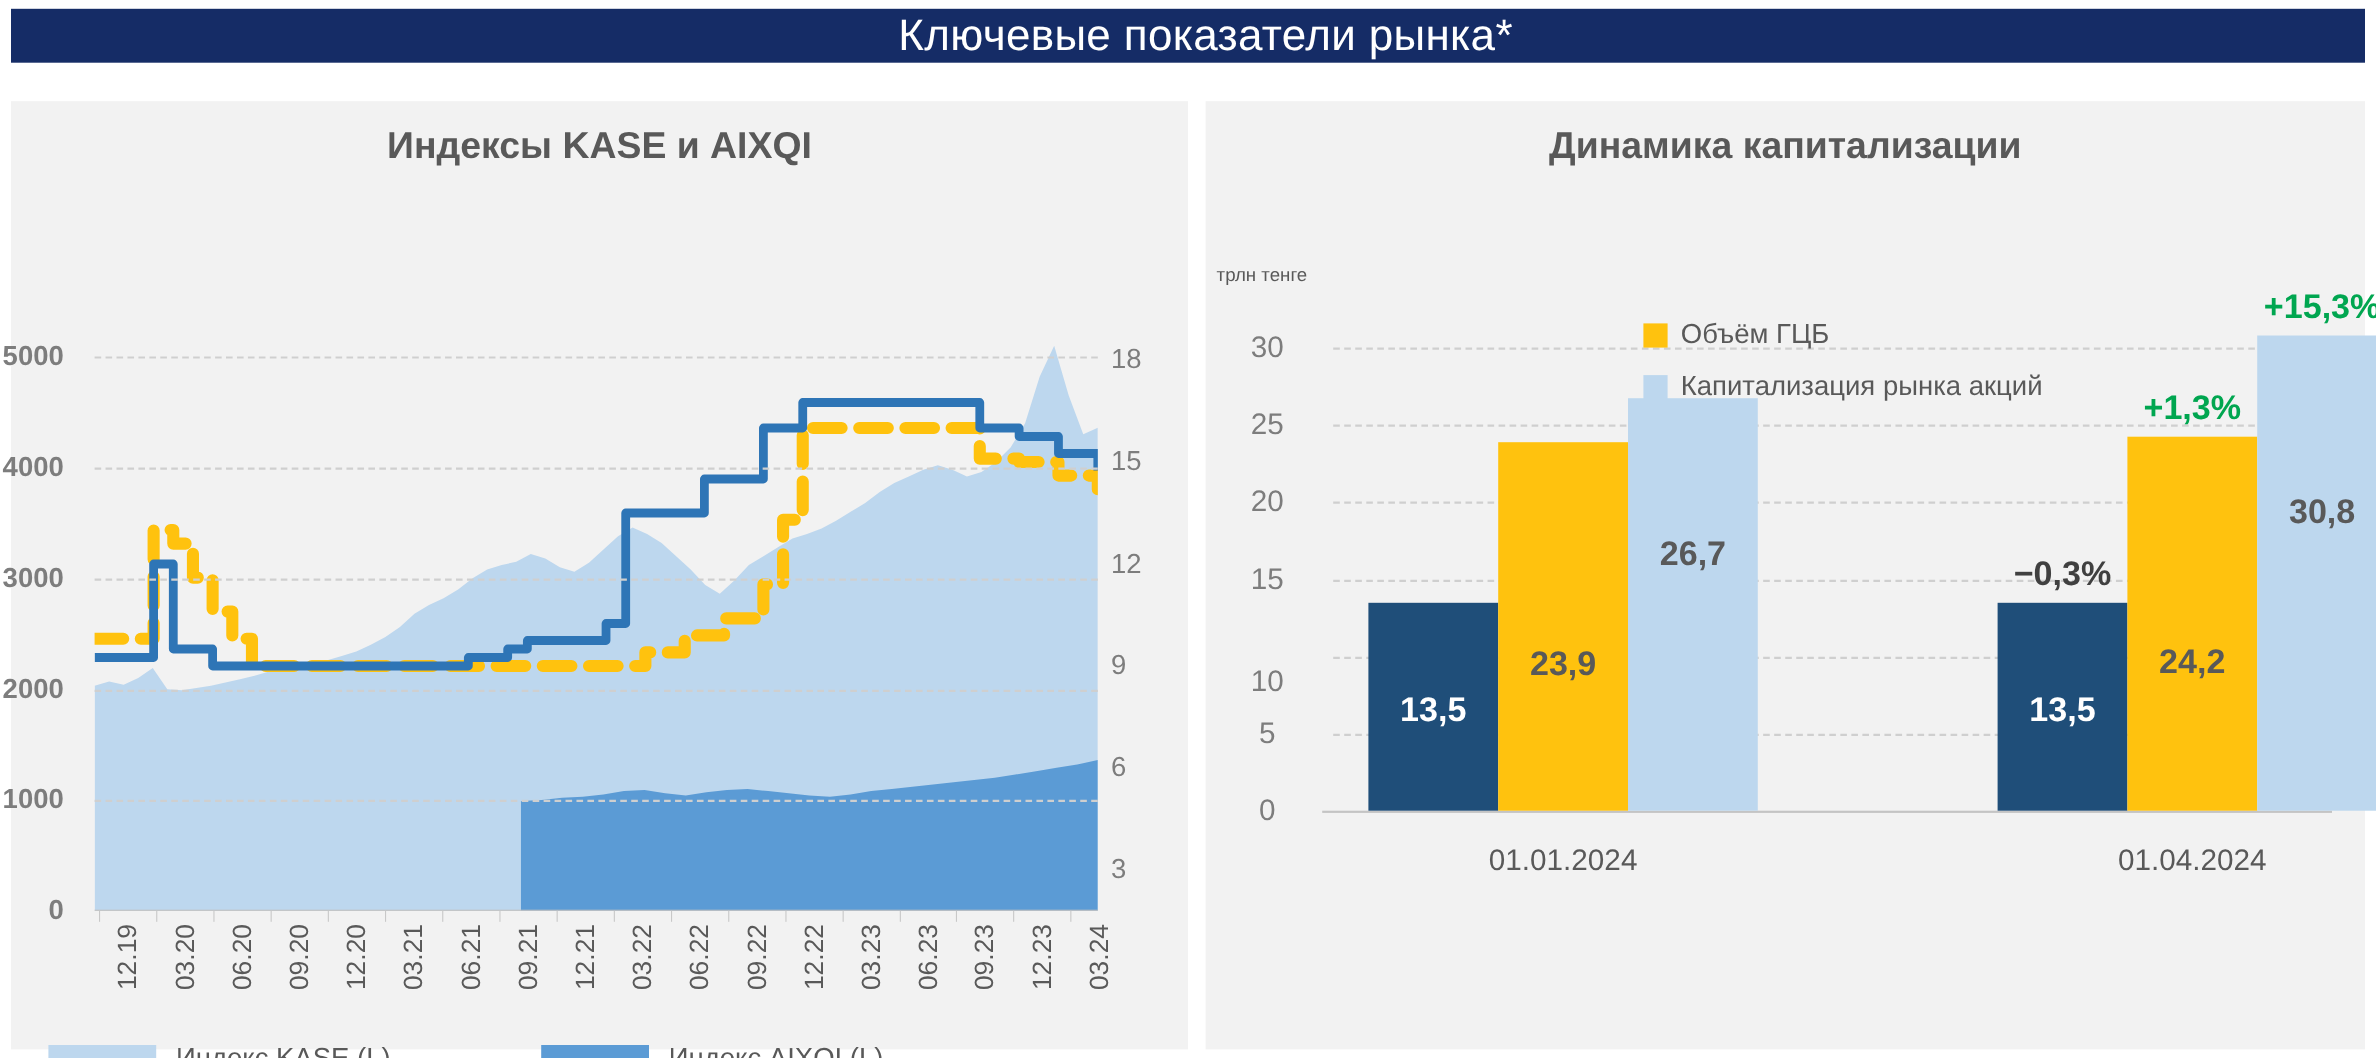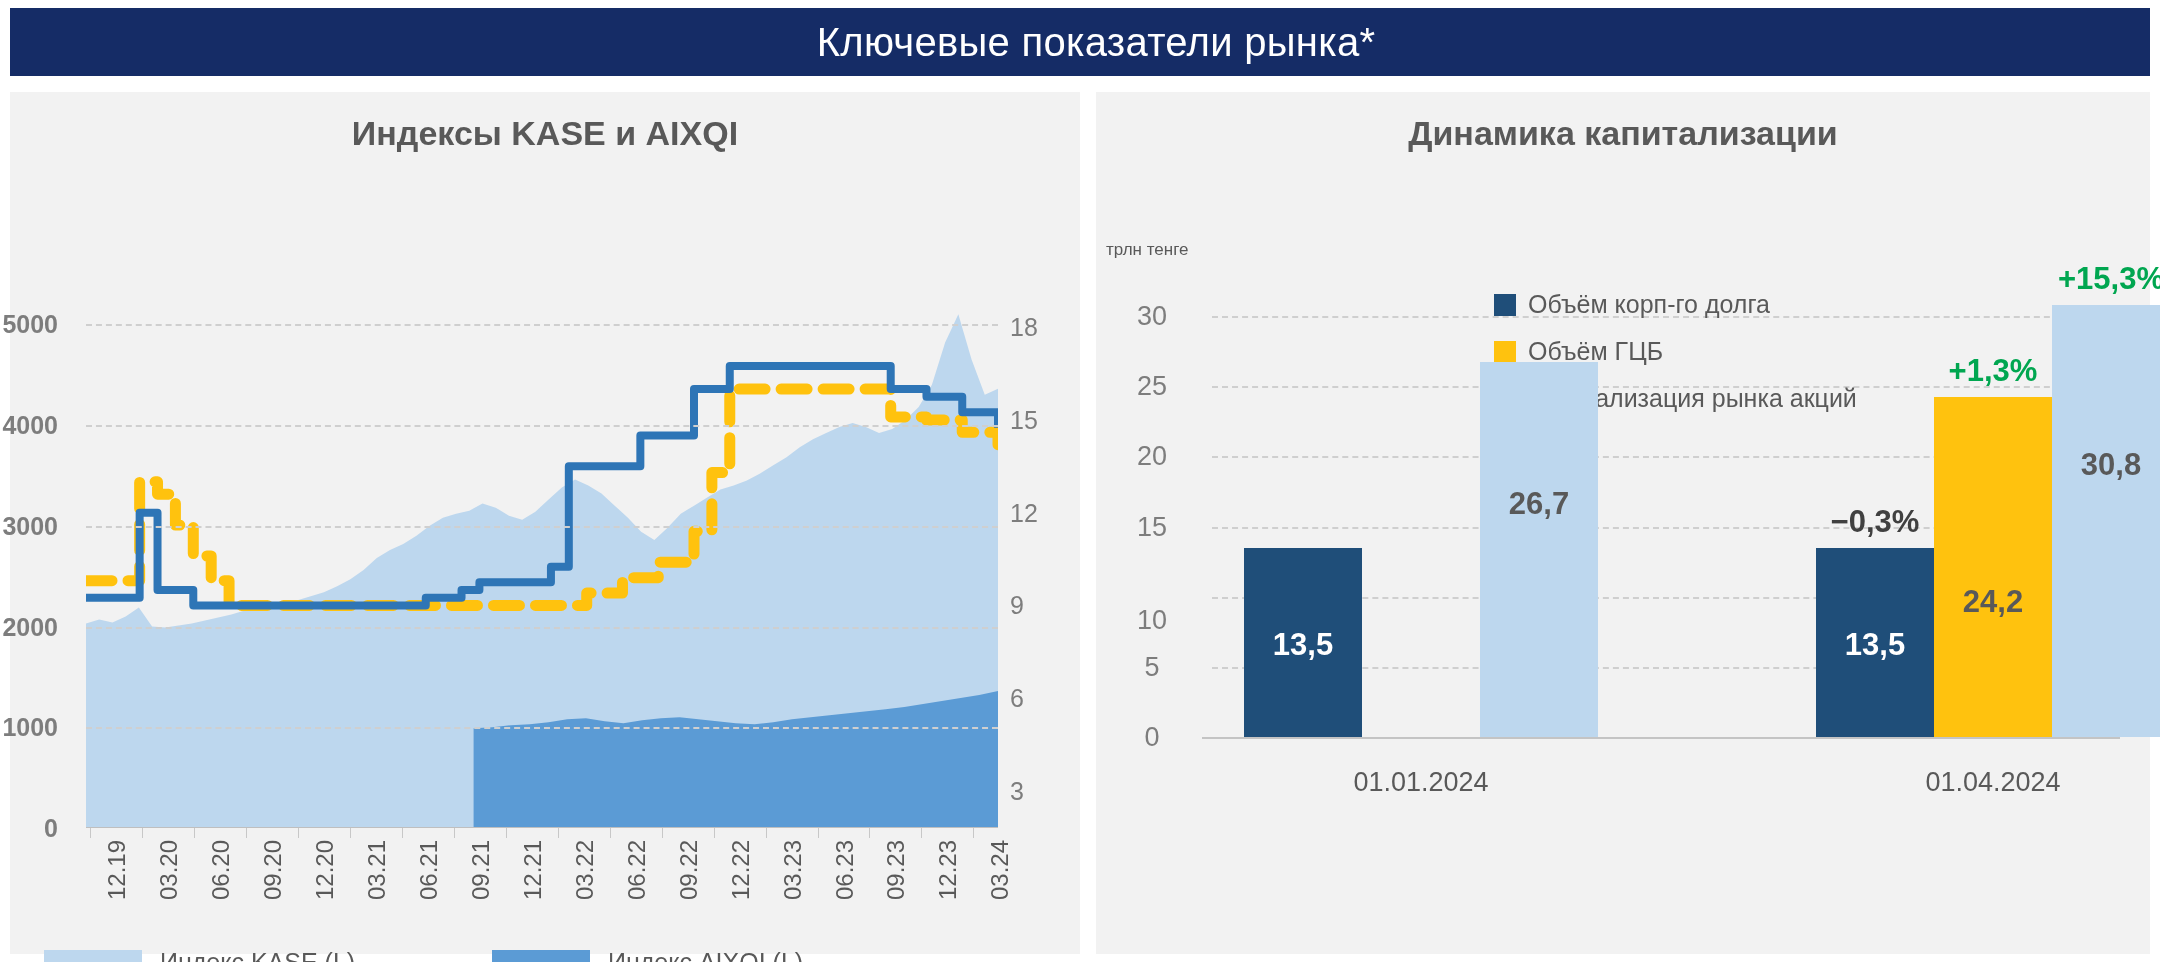--- a/index.html
+++ b/index.html
@@ -7,21 +7,21 @@
     width: 2160px; height: 962px;
     background: #ffffff;
     font-family: "Liberation Sans", sans-serif;
     overflow: hidden;
   }
   #root { position: relative; width: 2160px; height: 962px; background: #ffffff; }
 
   
   .banner {
     position: absolute; left: 10px; top: 8px;
-    width: 2140px; height: 68px;
+    width: 2140px; height: 49px;
     background: #152C66;
     display: flex; align-items: center; justify-content: center; padding-left: 32px;
   }
   .banner-title {
     color: #ffffff;
     font-size: 40px;
     font-weight: 400;
     letter-spacing: 0.3px;
     white-space: nowrap;
   }
@@ -245,36 +245,35 @@
         <div class="rc-grid" style="top: 434.552px;"></div>
         <div class="rc-ytick" style="top: 364.403px;">20</div>
         <div class="rc-grid" style="top: 364.403px;"></div>
         <div class="rc-ytick" style="top: 294.254px;">25</div>
         <div class="rc-grid" style="top: 294.254px;"></div>
         <div class="rc-ytick" style="top: 224.104px;">30</div>
         <div class="rc-grid" style="top: 224.104px;"></div>
       </div>
     <div id="rc-legend">
         <div class="rc-leg-item">
-          <span class="rc-leg-sw" style="background: rgb(31, 78, 121);"></span>
-          <span class="rc-leg-label">Объём корп-го долга</span>
-        </div>
-        <div class="rc-leg-item">
           <span class="rc-leg-sw" style="background: rgb(255, 194, 14);"></span>
           <span class="rc-leg-label">Объём ГЦБ</span>
         </div>
         <div class="rc-leg-item">
           <span class="rc-leg-sw" style="background: rgb(189, 215, 238);"></span>
           <span class="rc-leg-label">Капитализация рынка акций</span>
         </div>
       </div>
     <div id="rc-area">
         <div class="rc-bar" style="left: 28px; width: 118px; height: 189.403px; background: rgb(31, 78, 121);">
           <div class="rc-barval" style="color: rgb(255, 255, 255); top: 79.5493px;">13,5</div>
         </div>
+        <div class="rc-bar" style="left: 146px; width: 118px; height: 335.313px; background: rgb(255, 194, 14);">
+          <div class="rc-barval" style="color: rgb(89, 89, 89); top: 184.422px;">23,9</div>
+        </div>
         <div class="rc-bar" style="left: 264px; width: 118px; height: 374.597px; background: rgb(189, 215, 238);">
           <div class="rc-barval" style="color: rgb(89, 89, 89); top: 123.617px;">26,7</div>
         </div>
         <div class="rc-bar" style="left: 600px; width: 118px; height: 189.403px; background: rgb(31, 78, 121);">
           <div class="rc-barval" style="color: rgb(255, 255, 255); top: 79.5493px;">13,5</div>
         </div>
         <div class="rc-delta" style="left: 600px; width: 118px; bottom: 197.403px; color: #404040;">−0,3%</div>
         <div class="rc-bar" style="left: 718px; width: 118px; height: 339.522px; background: rgb(255, 194, 14);">
           <div class="rc-barval" style="color: rgb(89, 89, 89); top: 186.737px;">24,2</div>
         </div>

